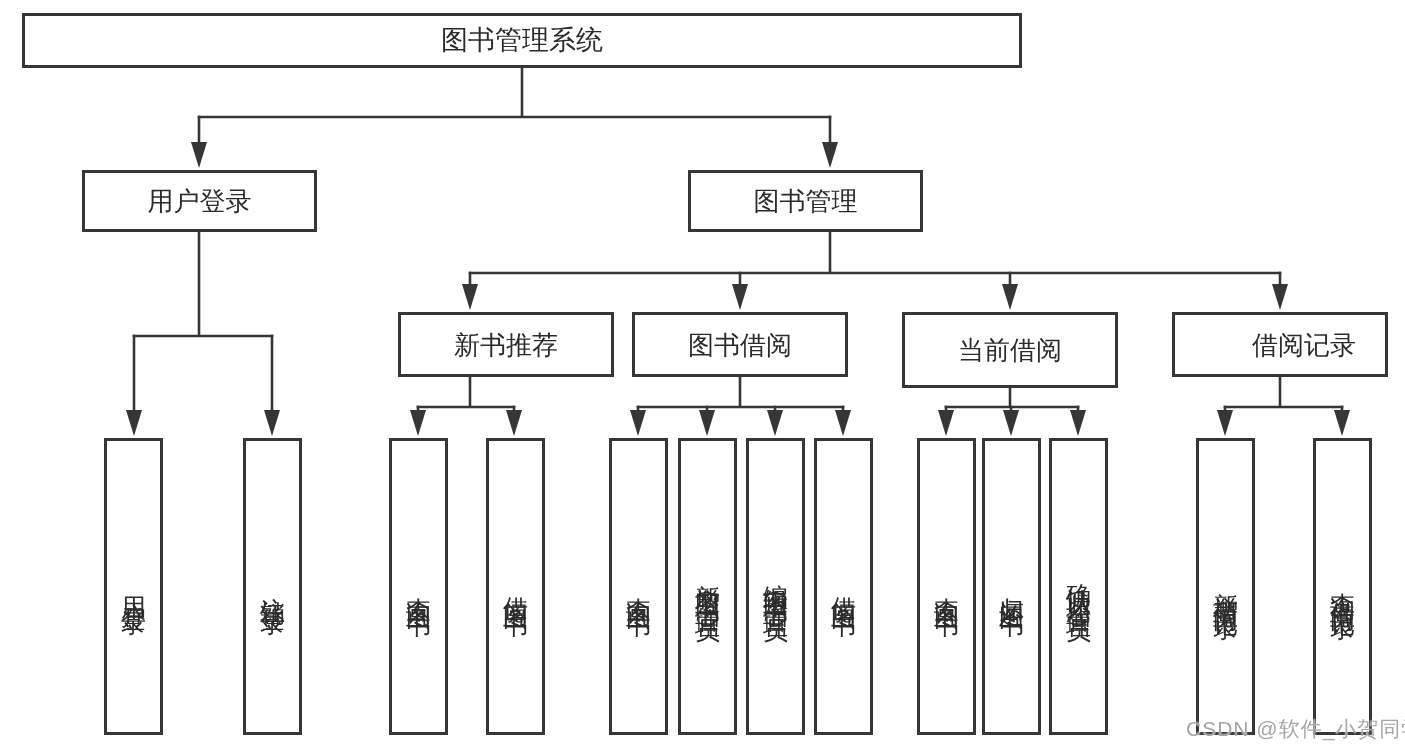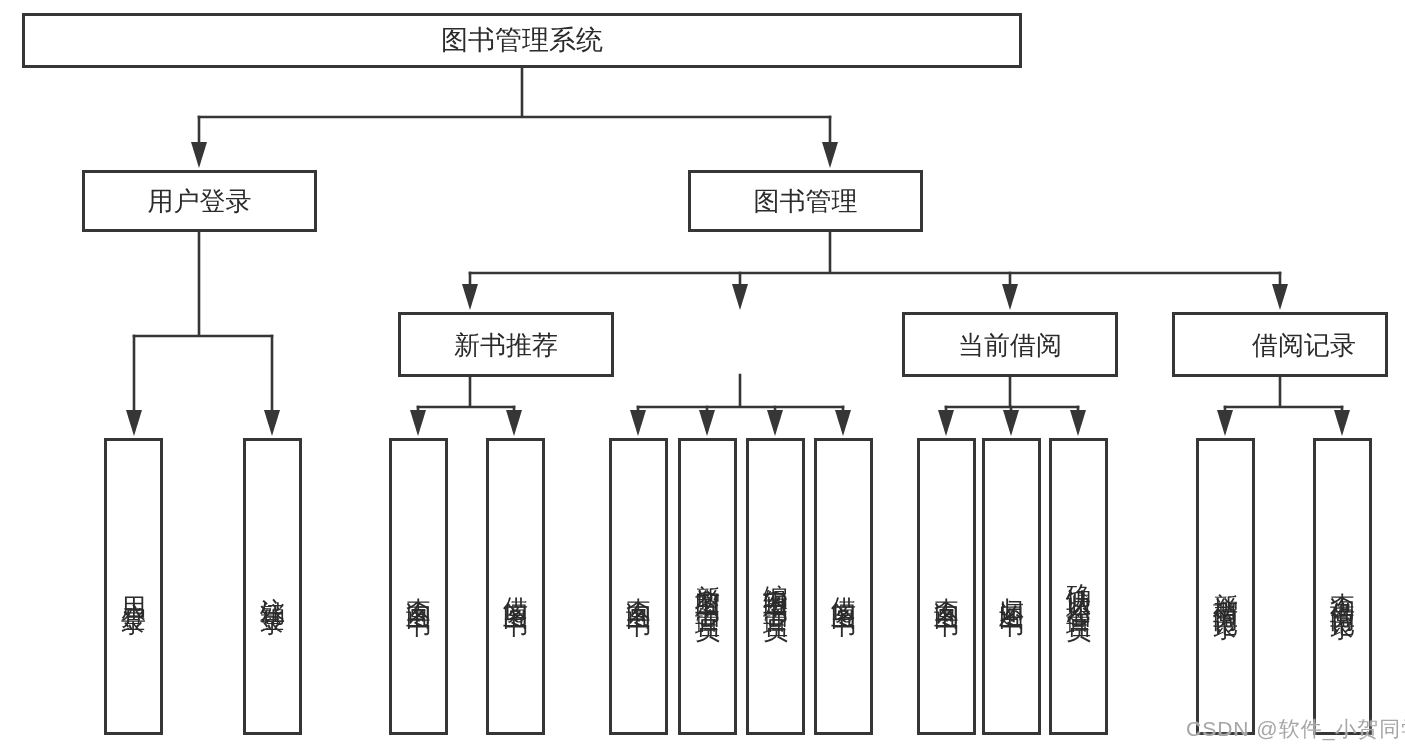--- a/index.html
+++ b/index.html
@@ -93,21 +93,22 @@
     <line class="ln" x1="1342" y1="407" x2="1342" y2="414"></line>
     <polygon class="ah" points="1334,410 1350,410 1342,436"></polygon>
   </svg>
 
   <div class="box title" style="left:22px;top:13px;width:1000px;height:55px;">图书管理系统</div>
 
   <div class="box" style="left:82px;top:170px;width:235px;height:62px;">用户登录</div>
   <div class="box" style="left:688px;top:170px;width:235px;height:62px;">图书管理</div>
 
   <div class="box" style="left:362px;top:312px;width:216px;height:65px;margin-left:36px;">新书推荐</div>
-  <div class="box" style="left:902px;top:312px;width:216px;height:65px;">当前借阅</div>
+  <div class="box" style="left:632px;top:312px;width:216px;height:65px;">图书借阅</div>
+  <div class="box" style="left:902px;top:312px;width:216px;height:76px;">当前借阅</div>
   <div class="box" style="left:1172px;top:312px;width:216px;height:65px;padding-left:48px;">借阅记录</div>
 
   <div class="box v" style="left:104px;top:438px;width:59px;height:297px;">
     <span>用户登录</span>
   </div>
   <div class="box v" style="left:243px;top:438px;width:59px;height:297px;">
     <span>注销登录</span>
   </div>
 
   <div class="box v" style="left:389px;top:438px;width:59px;height:297px;">

